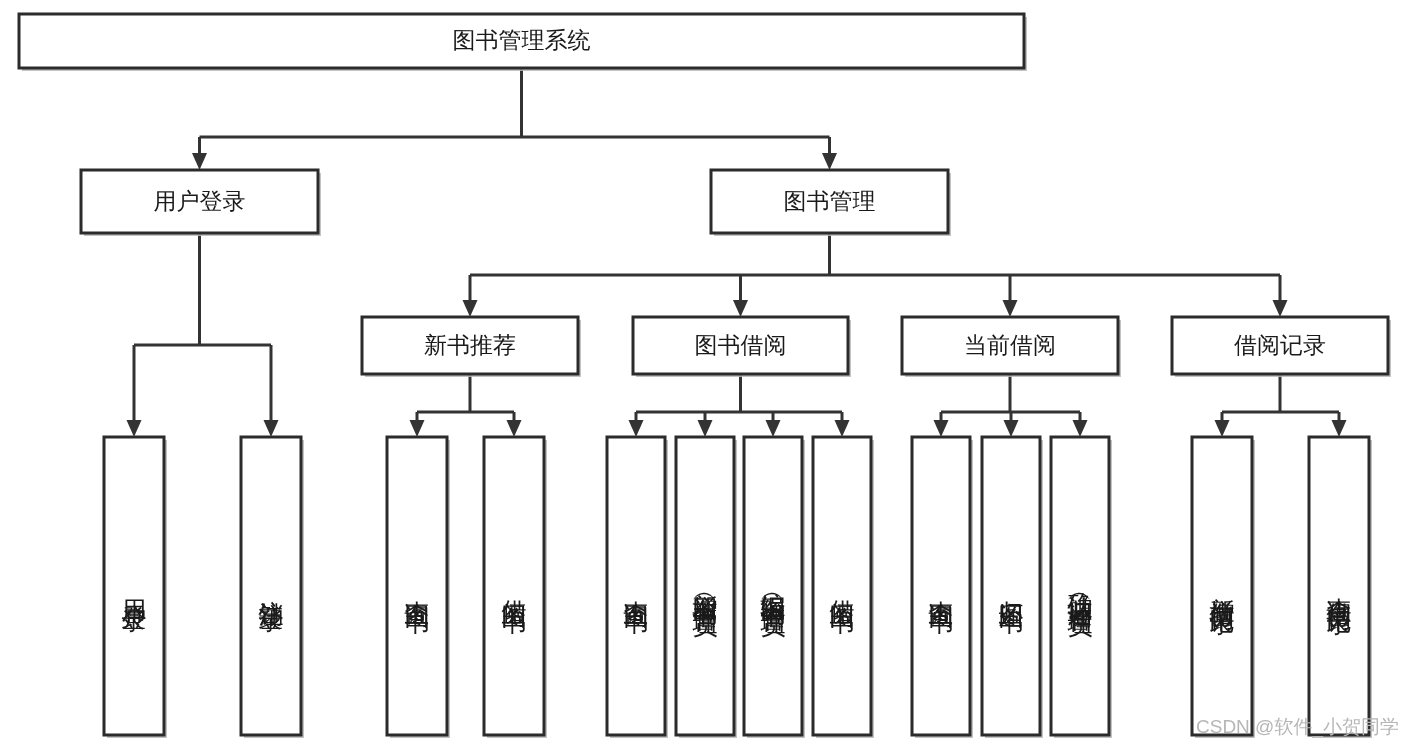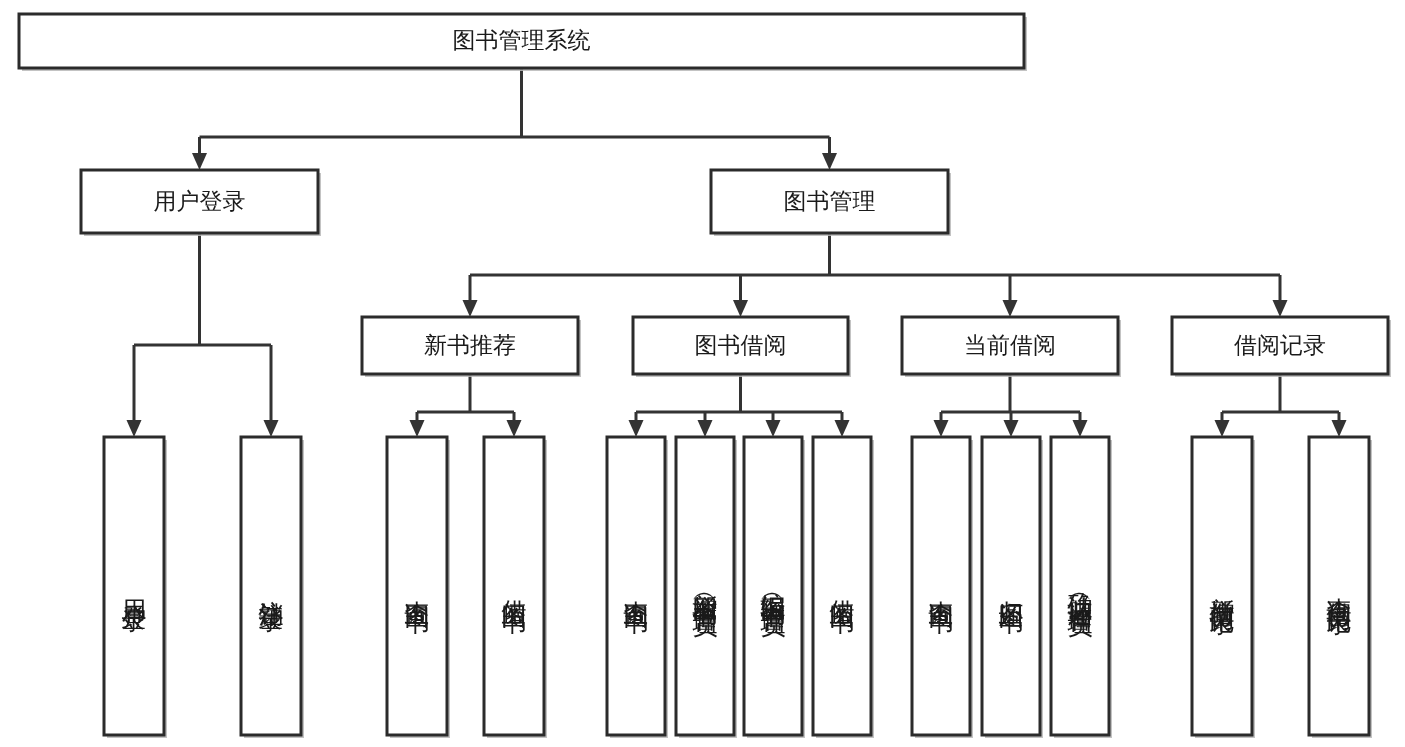--- a/index.html
+++ b/index.html
@@ -265,14 +265,15 @@
         <span class="vert-label">确认归还（管理员）</span>
       </div>
       <div class="vert-label-wrap" style="left: 1192px; top: 437px; width: 60px; height: 298px;">
         <span class="vert-label">新增借阅记录</span>
       </div>
       <div class="vert-label-wrap" style="left: 1309px; top: 437px; width: 60px; height: 298px;">
         <span class="vert-label">查询借阅记录</span>
       </div>
     </div>
 
+  <div class="watermark" style="left: 1196px; top: 714px;">CSDN @软件_小贺同学</div>
 
 </div>
 
 </body></html>

